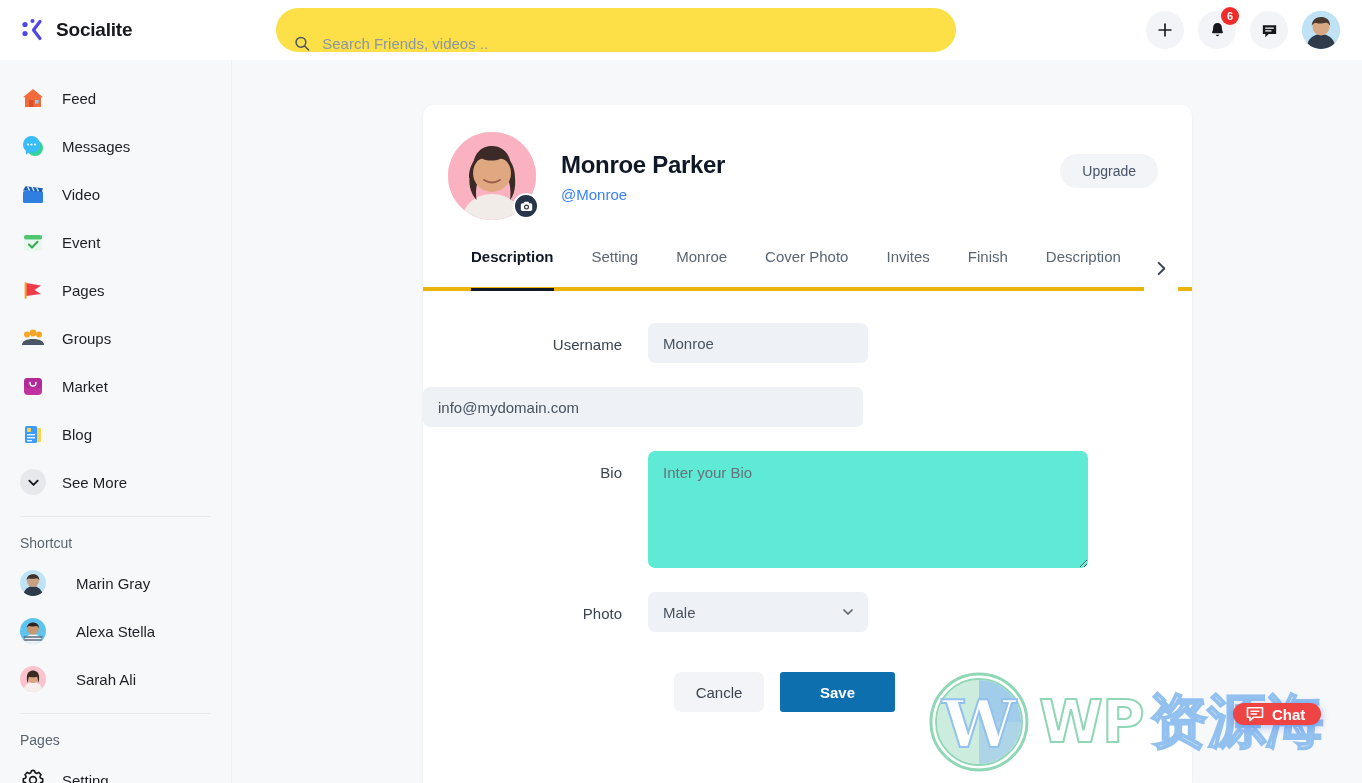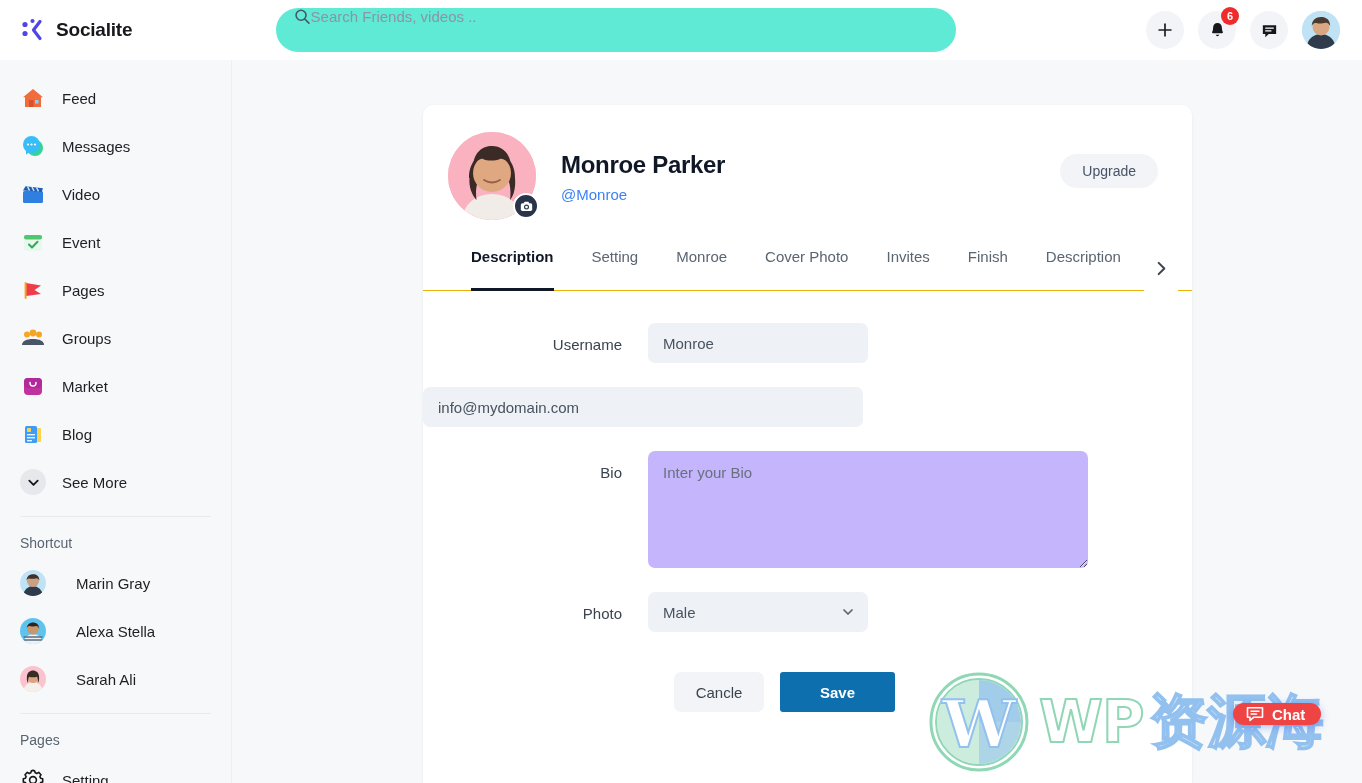--- a/index.html
+++ b/index.html
@@ -24,24 +24,24 @@
     display: flex; align-items: center; gap: 10px;
     padding-left: 20px;
   }
   .brand-logo { width: 26px; height: 26px; display:block; }
   .brand-name {
     font-size: 19px; font-weight: bold; letter-spacing: -0.2px; color: #16181c;
   }
   .searchwrap {
     margin-left: 44px;
     width: 680px; height: 44px;
-    background: #5eead4;
+    background: #fde047;
     border-radius: 22px;
-    display: flex; align-items: flex-start;
-    padding: 0 18px; gap: 0;
+    display: flex; align-items: flex-end;
+    padding: 0 18px; gap: 12px;
   }
   .search-input {
     border: none; outline: none; background: transparent;
     font-family: "Liberation Sans", sans-serif;
     font-size: 15px; color: #6b7280; width: 100%;
   }
   .search-input::placeholder { color: #8b95a3; }
   .topbar-right {
     position: absolute; right: 22px; top: 0; height: 60px;
     display: flex; align-items: center; gap: 14px;
@@ -122,21 +122,21 @@
     margin-left: auto; margin-top: 22px;
     background: #f2f4f7; border: none; border-radius: 20px;
     height: 34px; padding: 0 22px;
     font-family: "Liberation Sans", sans-serif;
     font-size: 14px; color: #475467; cursor: pointer;
   }
 
   
   .tabsrow {
     margin-top: 26px; position: relative;
-    border-bottom: 1px solid #eab308;
+    border-bottom: 4px solid #eab308;
     height: 45px;
   }
   .tabs {
     display: flex; align-items: flex-start; gap: 0;
     padding-left: 25px; height: 45px;
     overflow: hidden; width: 745px;
   }
   .tab {
     font-size: 15px; color: #5a6572; cursor: pointer;
     padding: 0 19px; height: 45px; line-height: 22px;
@@ -165,21 +165,21 @@
   .inp {
     background: #eef1f5; border: none; border-radius: 7px;
     height: 40px; padding: 0 15px;
     font-family: "Liberation Sans", sans-serif;
     font-size: 15px; color: #48535f; outline: none; display: block;
   }
   .inp::placeholder { color: #68717d; }
   .inp-sm { width: 220px; }
   .inp-lg { width: 440px; }
   .ta {
-    background: #c4b5fd; border: none; border-radius: 7px;
+    background: #5eead4; border: none; border-radius: 7px;
     width: 440px; height: 117px; padding: 13px 15px;
     font-family: "Liberation Sans", sans-serif;
     font-size: 15px; color: #48535f; outline: none; resize: vertical; display: block;
   }
   .ta::placeholder { color: #68717d; }
   .selwrap { position: relative; width: 220px; }
   .sel {
     background: #eef1f5; border: none; border-radius: 7px;
     width: 220px; height: 40px; padding: 0 15px;
     font-family: "Liberation Sans", sans-serif;

